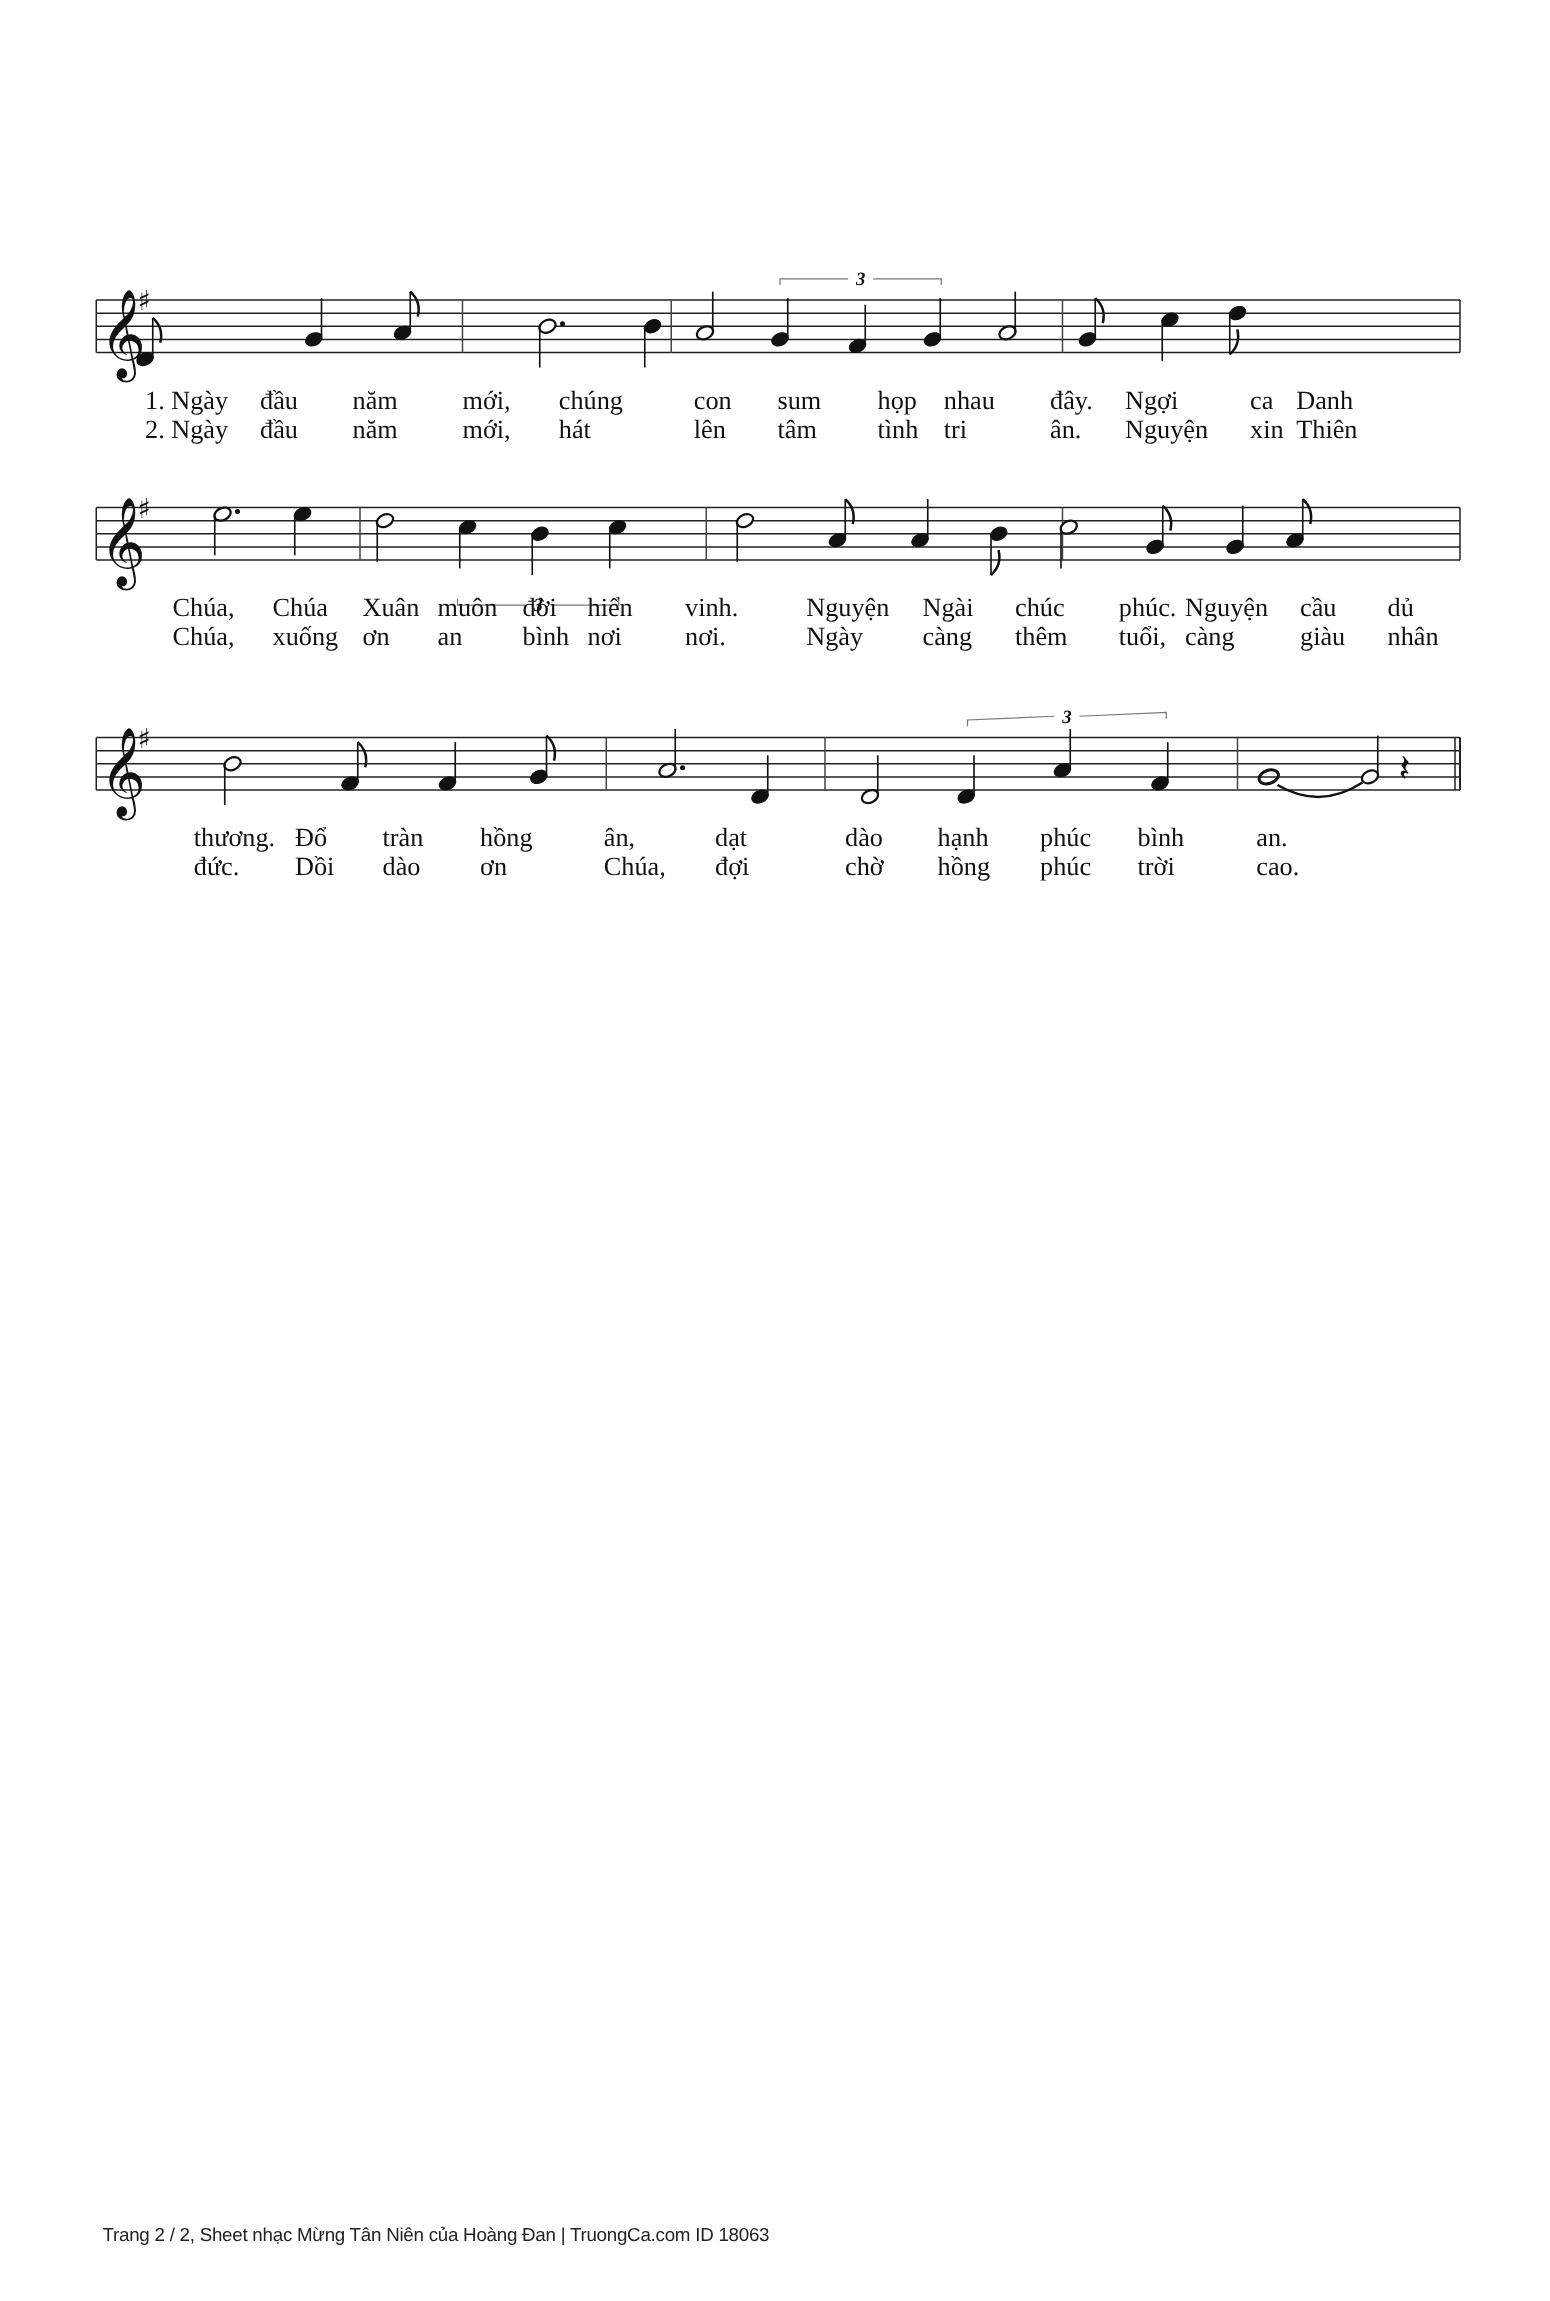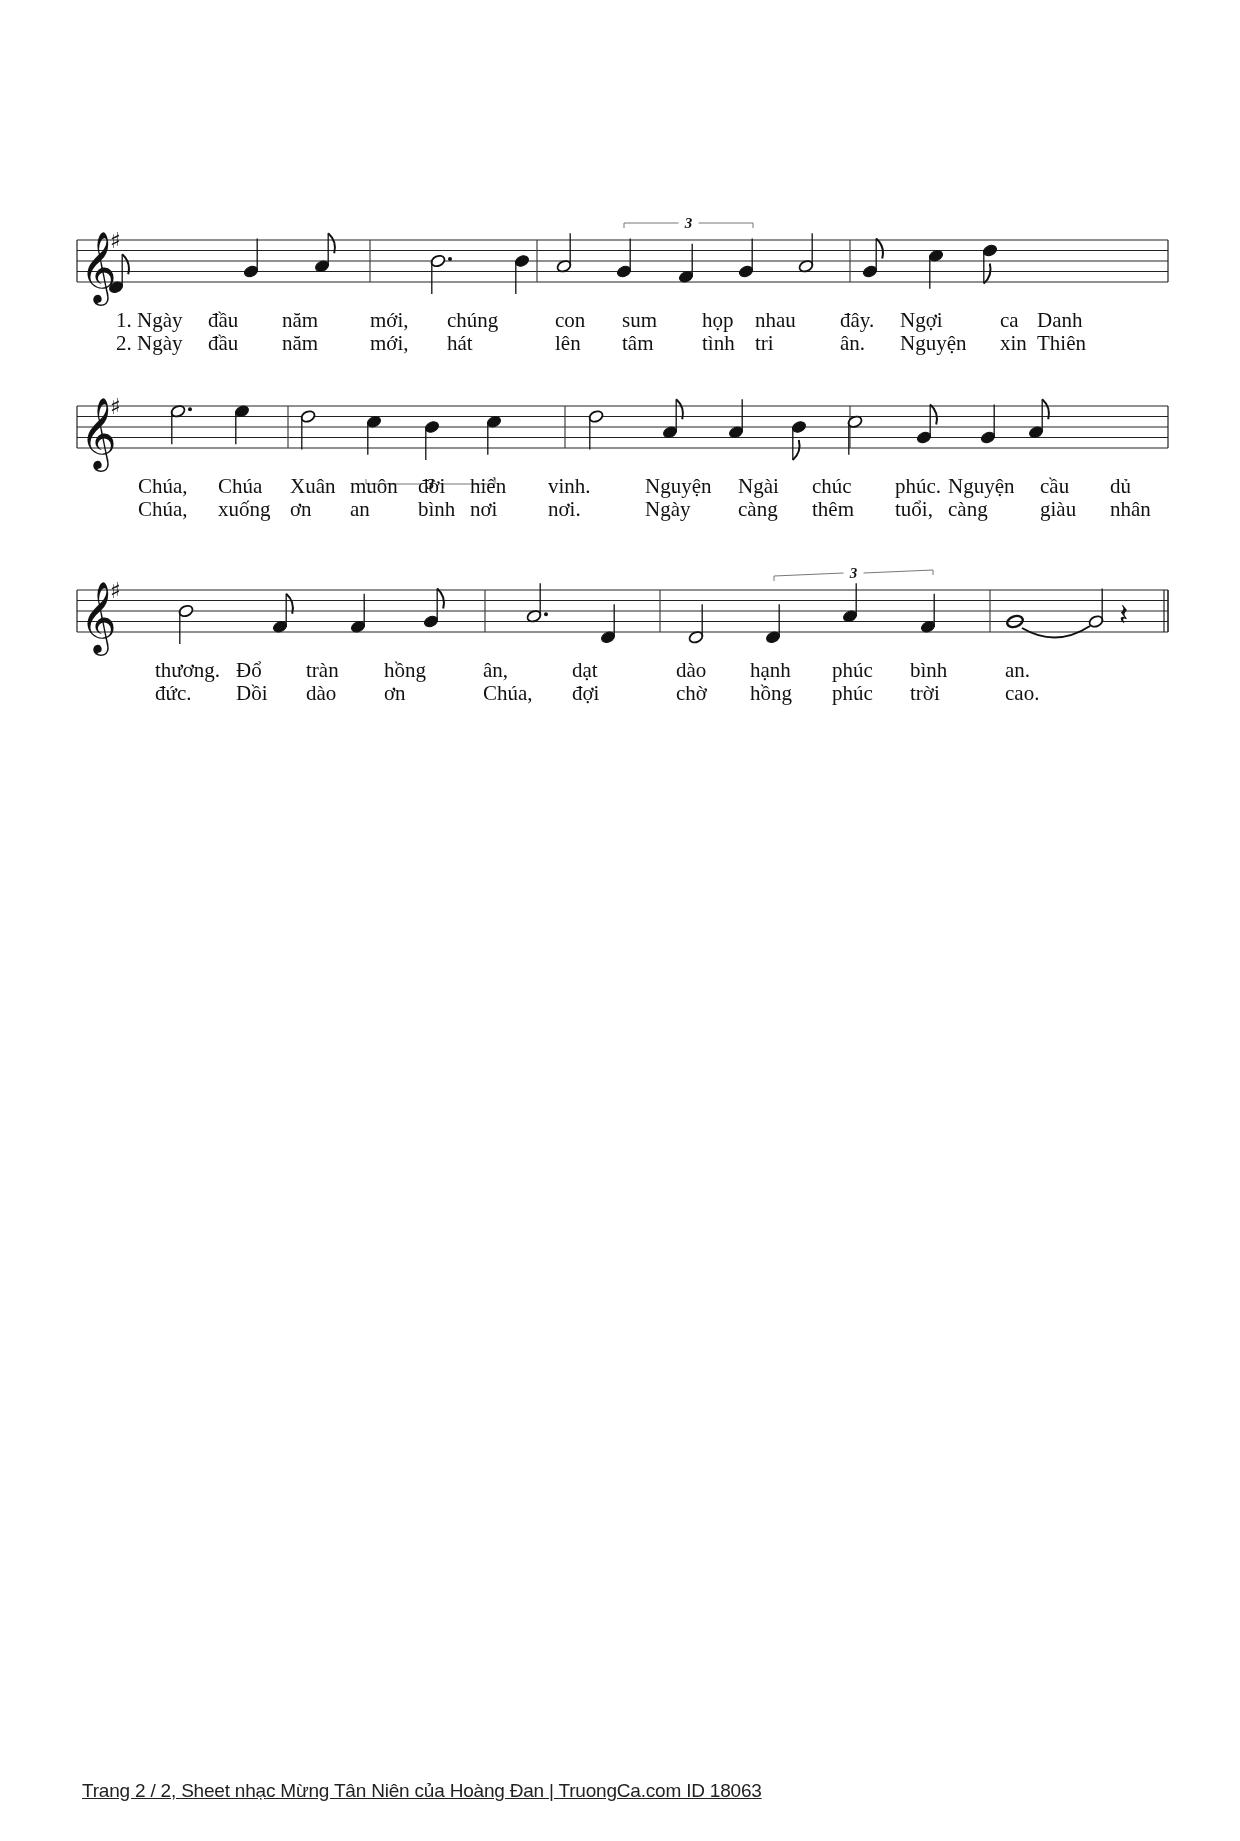--- a/index.html
+++ b/index.html
@@ -1,19 +1,19 @@
 <!DOCTYPE html>
 <html><head>
 <meta charset="utf-8">
 <style>
   html, body { margin: 0; padding: 0; background: #ffffff; }
   body { width: 1240px; height: 1841px; position: relative; overflow: hidden; font-family: "Liberation Serif", serif; color: #111; }
   #score { position: absolute; left: 0; top: 0; width: 1240px; height: 760px; }
   .lyric { font-family: "Liberation Serif", serif; font-size: 21px; fill: #111; }
-  .footer { position: absolute; left: 82px; top: 1780px; font-family: "Liberation Sans", sans-serif; font-size: 19px; color: #222; letter-spacing: -0.2px; white-space: nowrap; text-decoration: underline; }
+  .footer { position: absolute; left: 82px; top: 1780px; font-family: "Liberation Sans", sans-serif; font-size: 15px; color: #222; letter-spacing: -0.2px; white-space: nowrap; }
   .watermark { position: absolute; left: 1160px; top: 1440px; width: 80px; height: 380px; }
   .watermark-text { position: absolute; left: 0; top: 0; transform-origin: 0 0; transform: translate(72px, 375px) rotate(-90deg); font-family: "Liberation Sans", sans-serif; font-size: 56px; color: #f6d4d8; white-space: nowrap; }
 </style>
 </head>
 <body>
 
 <svg id="score" viewBox="0 0 1240 760" xmlns="http://www.w3.org/2000/svg">
     <g>
       <line x1="77" x2="1168" y1="240" y2="240" stroke="#222" stroke-width="1.2"></line>
       <line x1="77" x2="1168" y1="250.5" y2="250.5" stroke="#222" stroke-width="1.2"></line>

